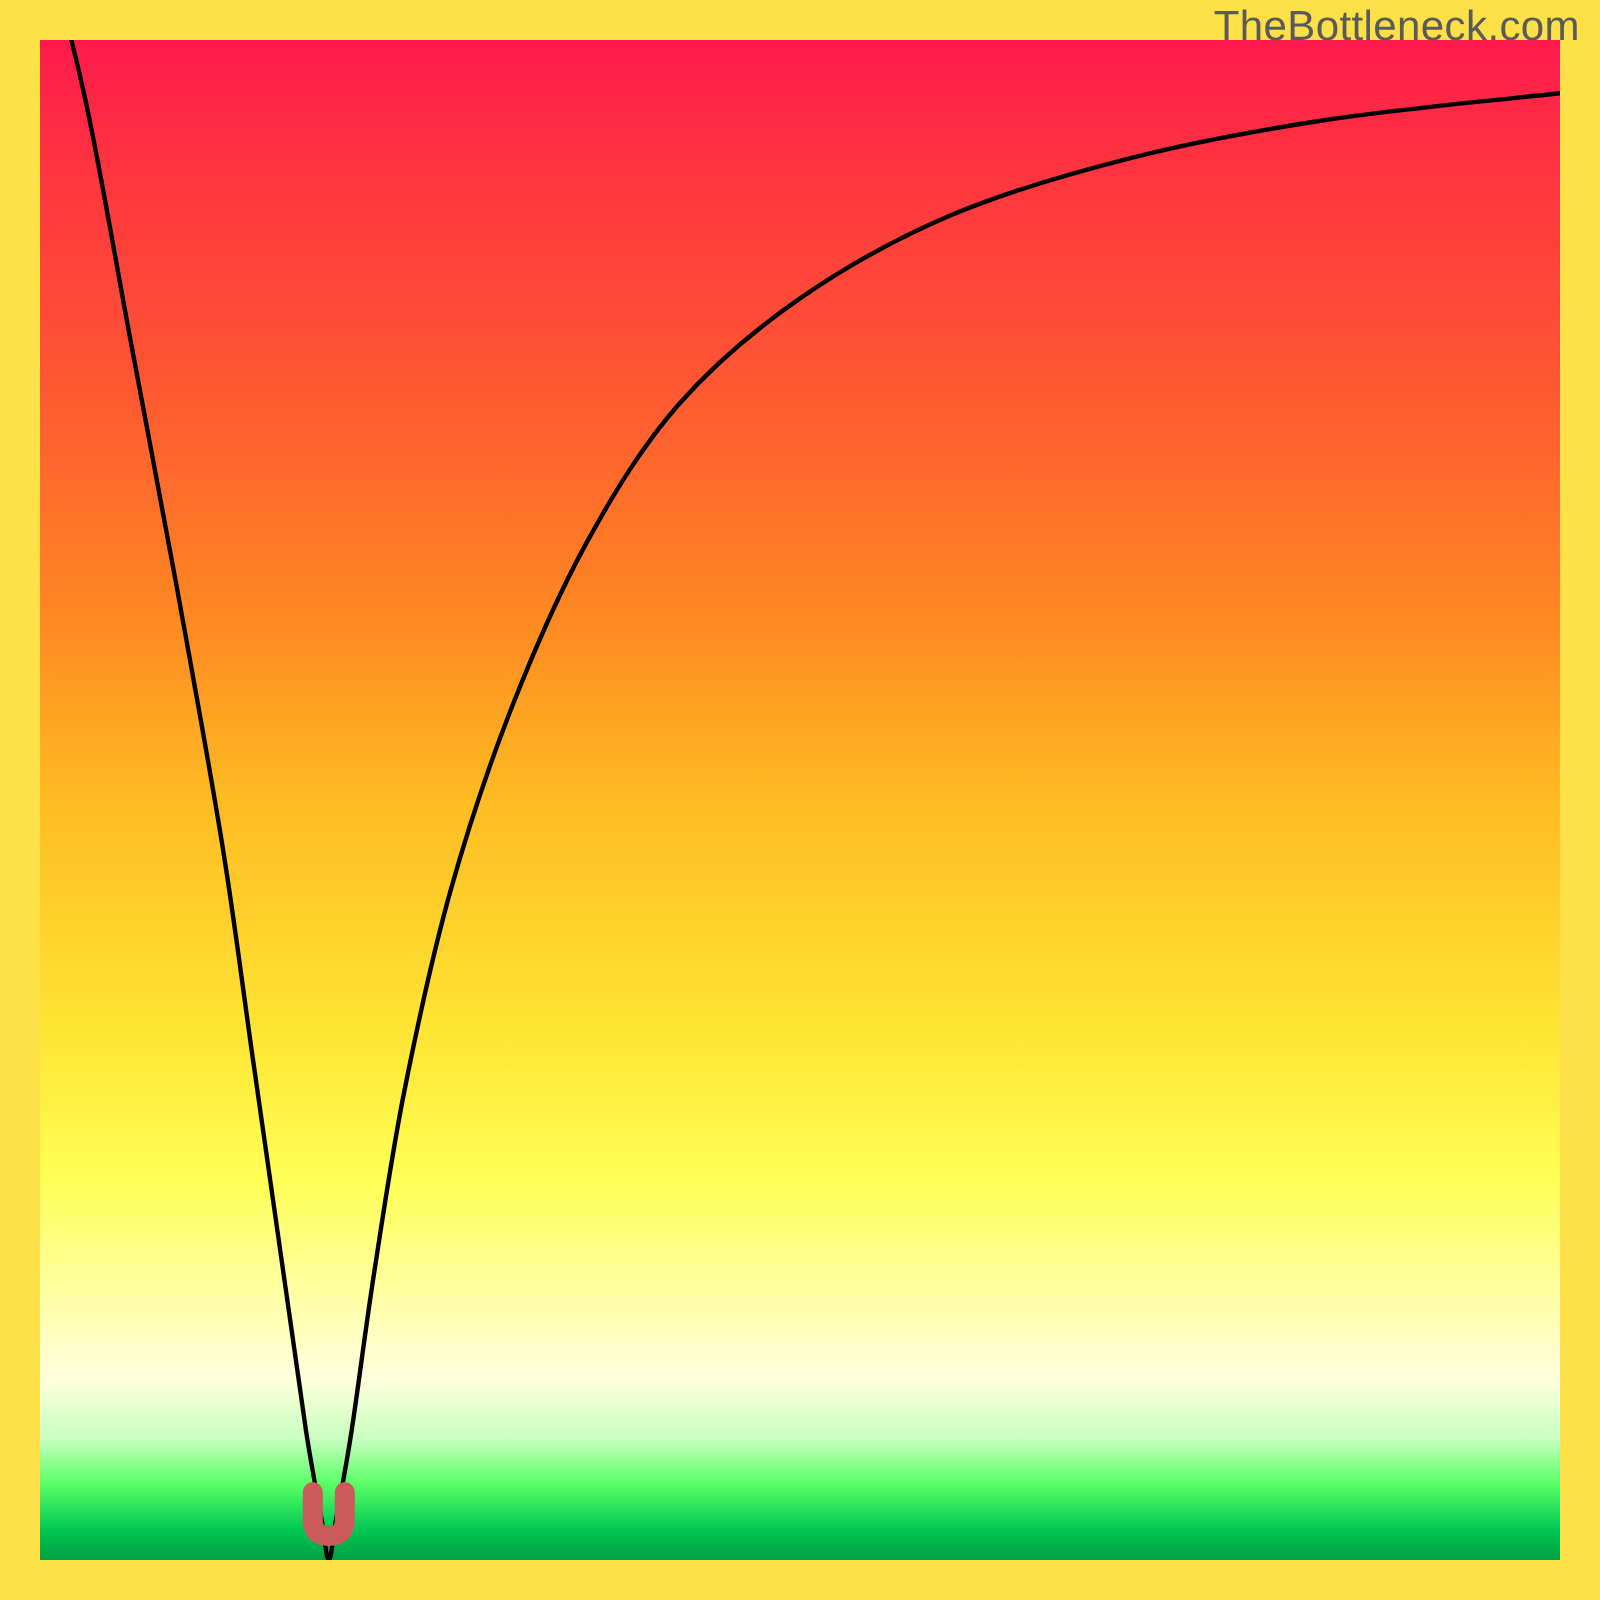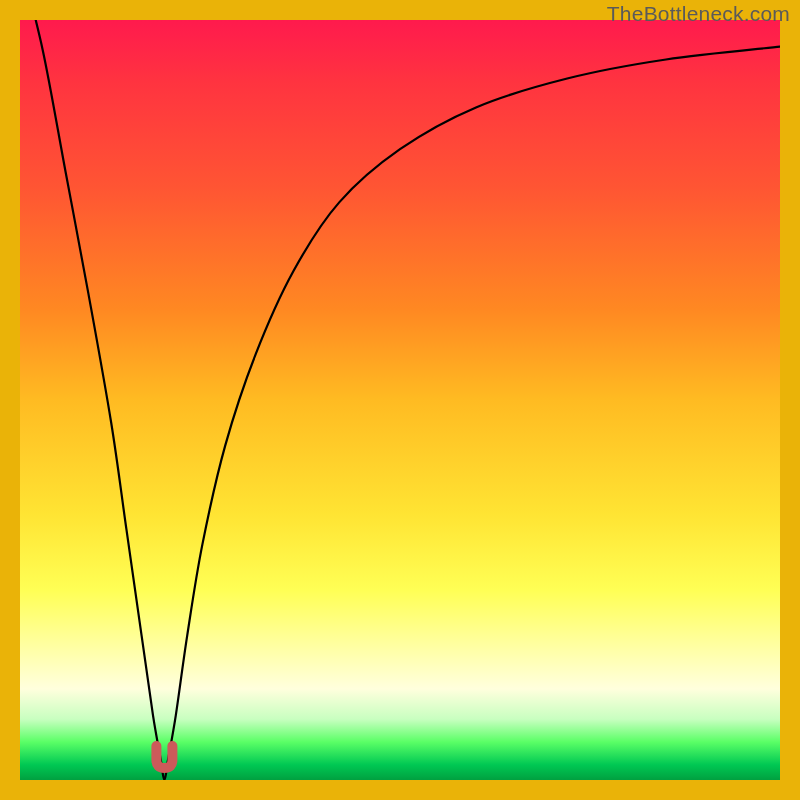--- a/index.html
+++ b/index.html
@@ -6,21 +6,21 @@
     margin: 0;
     padding: 0;
     width: 800px;
     height: 800px;
     overflow: hidden;
     background: #ffffff;
   }
   .frame {
     position: absolute;
     inset: 0;
-    background: #eab308;
+    background: #fde047;
     padding-left: 24px;
   }
   .plot-area {
     position: absolute;
     left: 20px;
     top: 20px;
     width: 760px;
     height: 760px;
     background: linear-gradient(
       to bottom,

